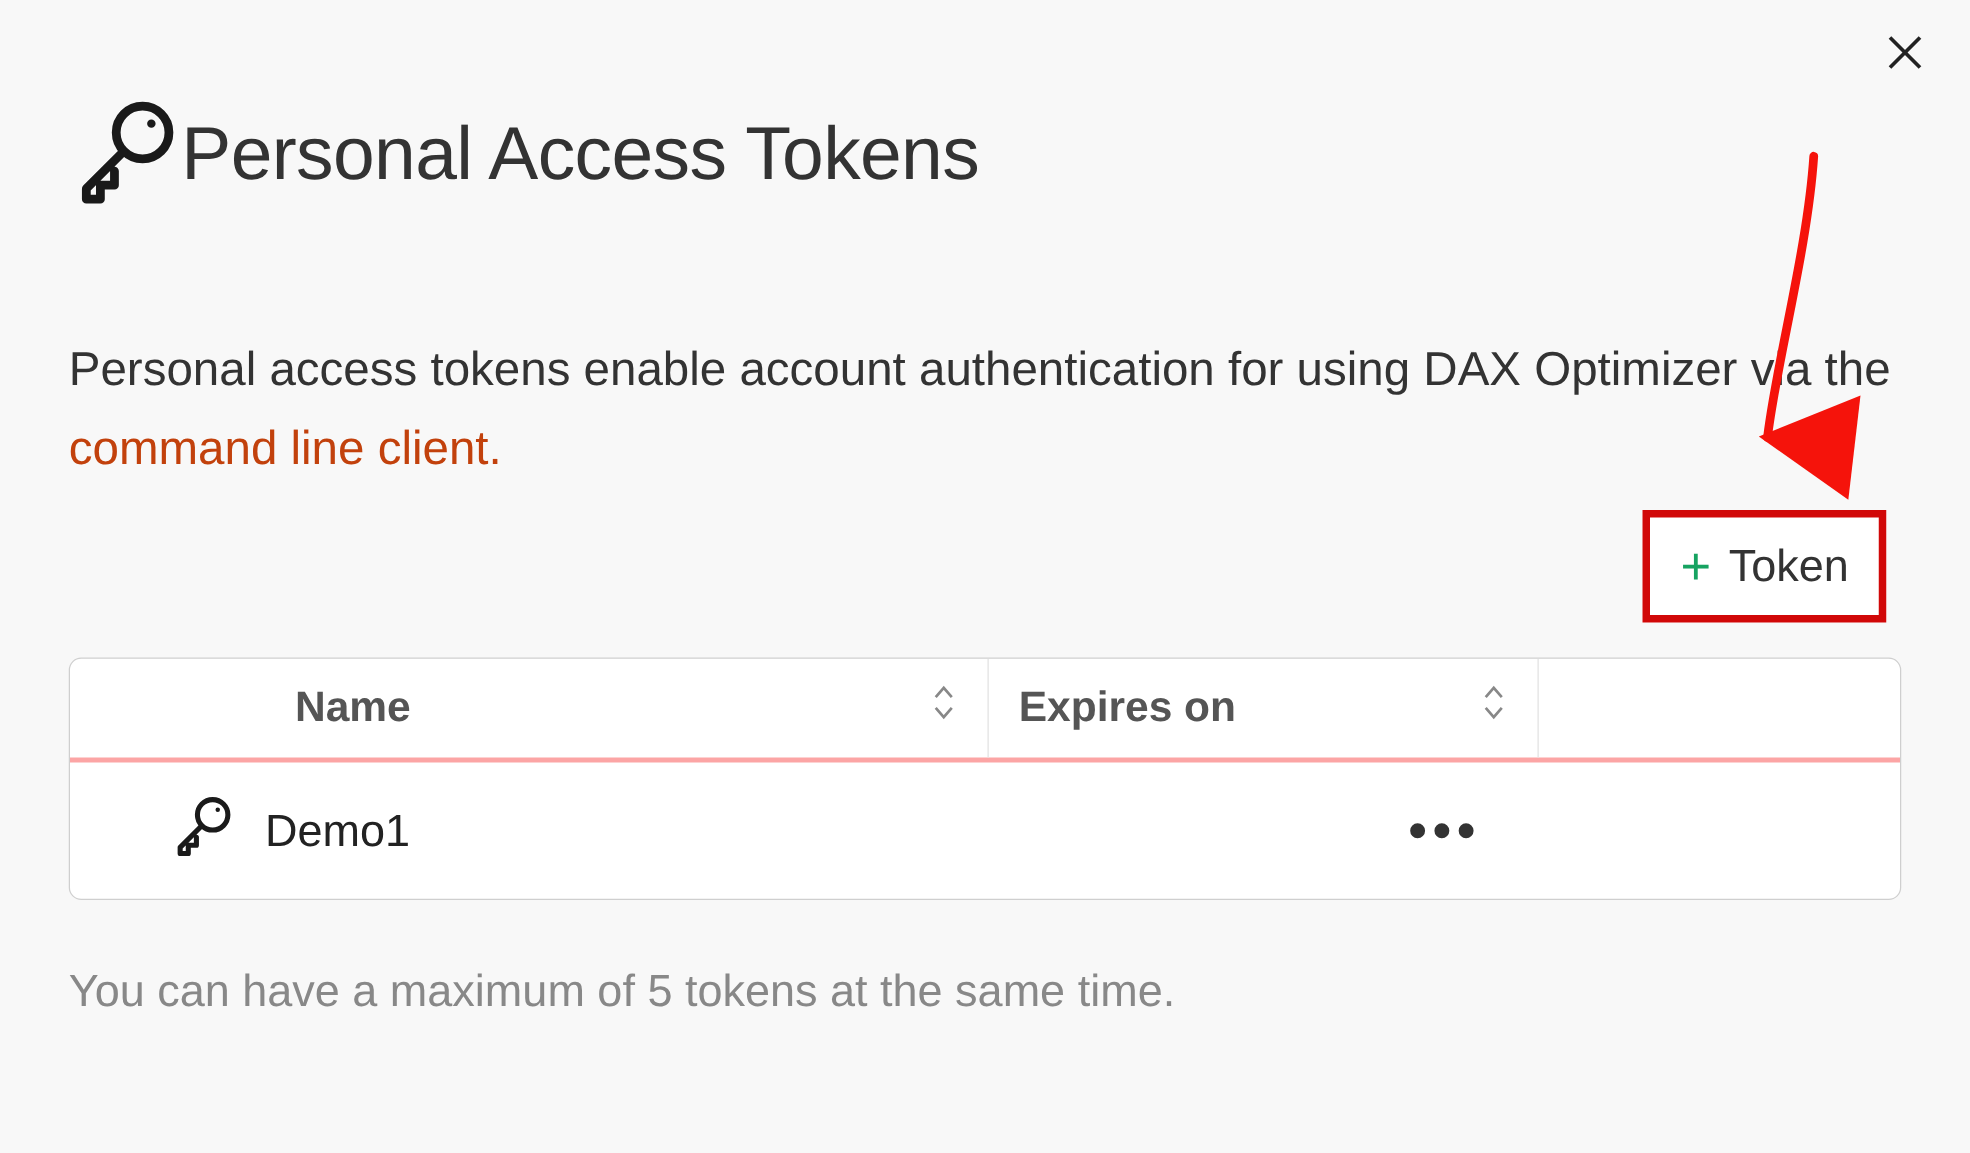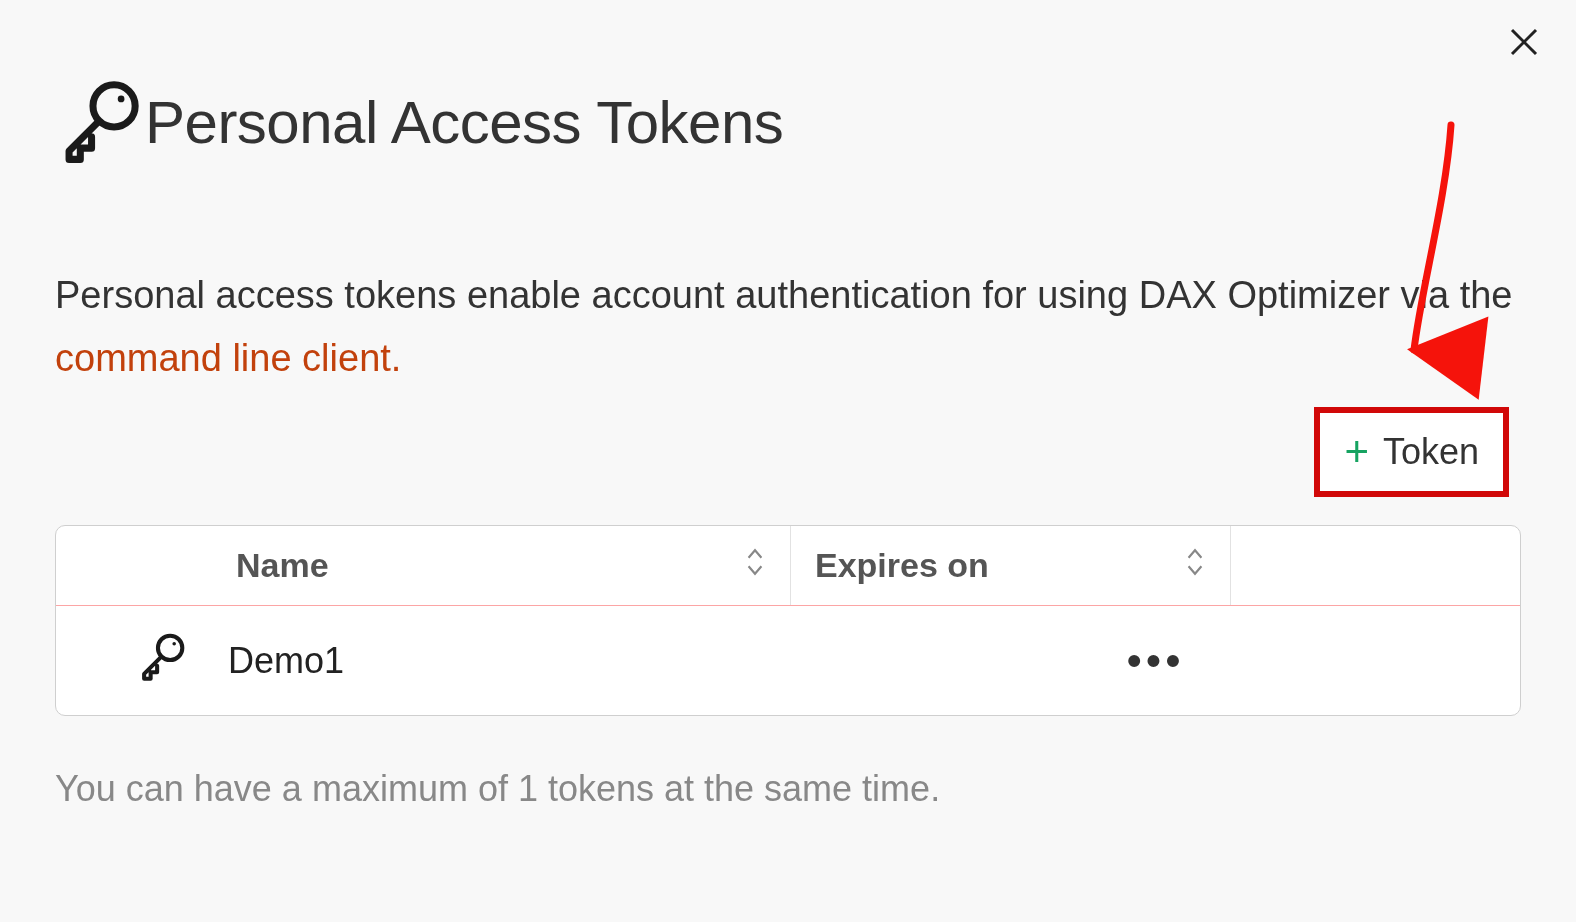--- a/index.html
+++ b/index.html
@@ -76,21 +76,21 @@
   }
   .table-wrap {
     margin-top: 28px;
     border: 1px solid #cfcfcf;
     border-radius: 10px;
     background: #fff;
     overflow: hidden;
   }
   .thead {
     display: flex;
-    border-bottom: 1px solid #fca5a5;
+    border-bottom: 4px solid #fca5a5;
     justify-content: space-between;
   }
   .th {
     padding: 20px 24px;
     font-size: 34px;
     font-weight: 600;
     color: #555;
     display: flex;
     align-items: center;
     justify-content: space-between;
@@ -111,21 +111,21 @@
   }
   .td {
     padding: 24px 24px;
     font-size: 36px;
     color: #222;
   }
   .td-name {
     flex: 0 0 735px;
     display: flex;
     align-items: center;
-    gap: 40px;
+    gap: 24px;
     padding-left: 80px;
   }
   .td-name .row-key-icon svg { width: 52px; height: 52px; }
   .td-expires { flex: 0 0 440px; }
   .td-actions {
     flex: 1;
     display: flex;
     justify-content: center;
     align-items: center;
     cursor: pointer;
@@ -217,21 +217,21 @@
           </svg>
         </span>
         <span>Demo1</span>
       </div>
       <div class="td td-actions">
         <span class="kebab">•••</span>
       </div>
     </div>
   </div>
 
-  <p class="footer-note">You can have a maximum of 1 tokens at the same time.</p>
+  <p class="footer-note">You can have a maximum of 5 tokens at the same time.</p>
 
 </div>
 
 <div class="arrow-annot">
   <svg width="70" height="260">
     <defs>
       <marker id="ah" markerWidth="14" markerHeight="14" refX="7" refY="11" orient="auto">
         <path d="M1 1 L7 12 L13 1" fill="#f5130b"></path>
       </marker>
     </defs>

